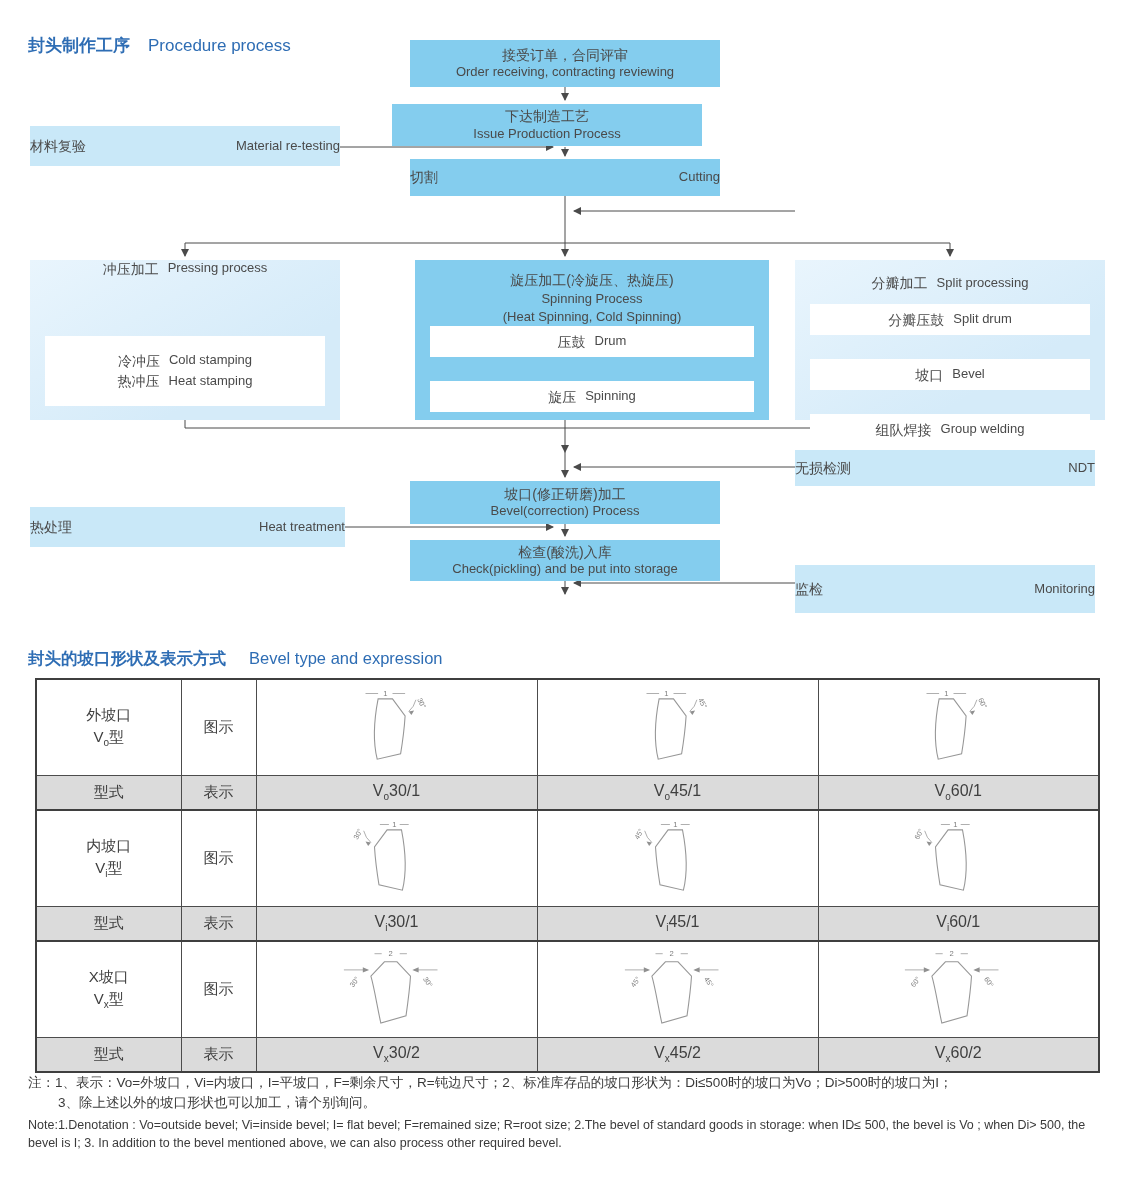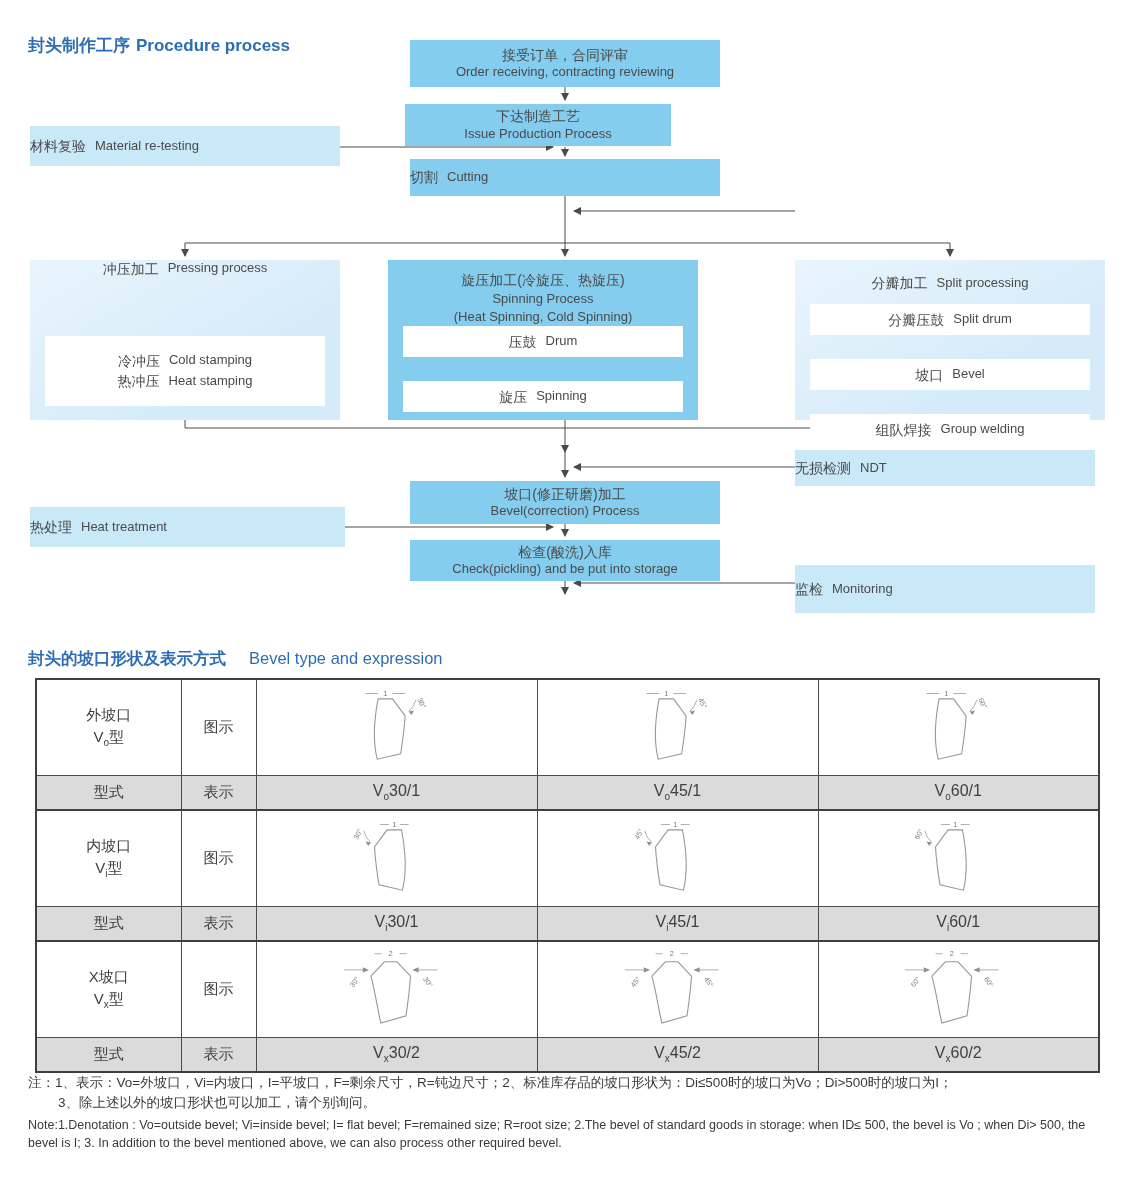--- a/index.html
+++ b/index.html
@@ -9,27 +9,27 @@
     font-family:"Liberation Sans","DejaVu Sans",sans-serif;
     color:var(--text,#4a4a4a);
   }
   .page{position:absolute;inset:0;overflow:hidden}
 
   
   .flow{position:absolute;left:0;top:0;width:1135px;height:648px}
   .flow-connectors{position:absolute;left:0;top:0;pointer-events:none}
   .flow-title{position:absolute;left:28px;top:34px;font-size:17px;color:var(--title-blue)}
   .flow-title .t-zh{font-weight:bold}
-  .flow-title .t-en{font-weight:bold;margin-left:6px}
+  .flow-title .t-en{font-weight:normal;margin-left:18px}
 
   .node{position:absolute;text-align:center;line-height:1.3;font-size:13.5px}
   .node .zh{font-size:14px}
   .node .en{font-size:13px}
   .two-line{display:flex;flex-direction:column;justify-content:center;align-items:center}
-  .one-line{display:flex;flex-direction:row;justify-content:flex-start;align-items:center;gap:9px}
+  .one-line{display:flex;flex-direction:row;justify-content:space-between;align-items:center;gap:9px}
   .mainbg{background:var(--main-box)}
   .sidebg{background:var(--side-box)}
   .lightbg{background:linear-gradient(150deg,var(--branch-box-top) 0%,var(--branch-box) 70%)}
 
   .branch{display:flex;flex-direction:column;padding:0 15px 14px}
   .branch .white-box{background:#fff;flex:0 0 31px;display:flex;align-items:center;justify-content:center;gap:9px}
   .branch .white-box + .white-box{margin-top:24px}
   .branch-pressing .branch-header{flex:1;display:flex;align-items:flex-start;justify-content:center;gap:9px}
   .branch-pressing .white-box.stack{flex:0 0 70px;flex-direction:column;gap:2px}
   .branch-spinning .branch-header{display:flex;flex-direction:column;align-items:center;padding-top:11px;line-height:1.38}
@@ -101,21 +101,21 @@
 
     <div class="flow-title">
       <span class="t-zh">封头制作工序</span><span class="t-en">Procedure process</span>
     </div>
 
     <div class="node mainbg two-line" style="left:410px;top:40px;width:310px;height:47px">
       <span class="zh">接受订单，合同评审</span>
       <span class="en">Order receiving, contracting reviewing</span>
     </div>
 
-    <div class="node mainbg two-line" style="left:405px;top:104px;width:266px;height:42px">
+    <div class="node mainbg two-line" style="left:392px;top:104px;width:310px;height:42px">
       <span class="zh">下达制造工艺</span>
       <span class="en">Issue Production Process</span>
     </div>
 
     <div class="node sidebg one-line" style="left:30px;top:126px;width:310px;height:40px">
       <span class="zh">材料复验</span>
       <span class="en">Material re-testing</span>
     </div>
 
     <div class="node mainbg one-line" style="left:410px;top:159px;width:310px;height:37px">
@@ -134,21 +134,21 @@
           <span class="zh">冷冲压</span>
           <span class="en">Cold stamping</span>
         </div>
         <div class="one-line">
           <span class="zh">热冲压</span>
           <span class="en">Heat stamping</span>
         </div>
       </div>
     </div>
 
-    <div class="node mainbg branch branch-spinning" style="left:388px;top:260px;width:310px;height:160px">
+    <div class="node mainbg branch branch-spinning" style="left:415px;top:260px;width:354px;height:160px">
       <div class="branch-header">
         <span class="zh">旋压加工(冷旋压、热旋压)</span>
         <span class="en">Spinning Process</span>
         <span class="en">(Heat Spinning, Cold Spinning)</span>
       </div>
       <div class="white-box">
         <span class="zh">压鼓</span>
         <span class="en">Drum</span>
       </div>
       <div class="white-box">

